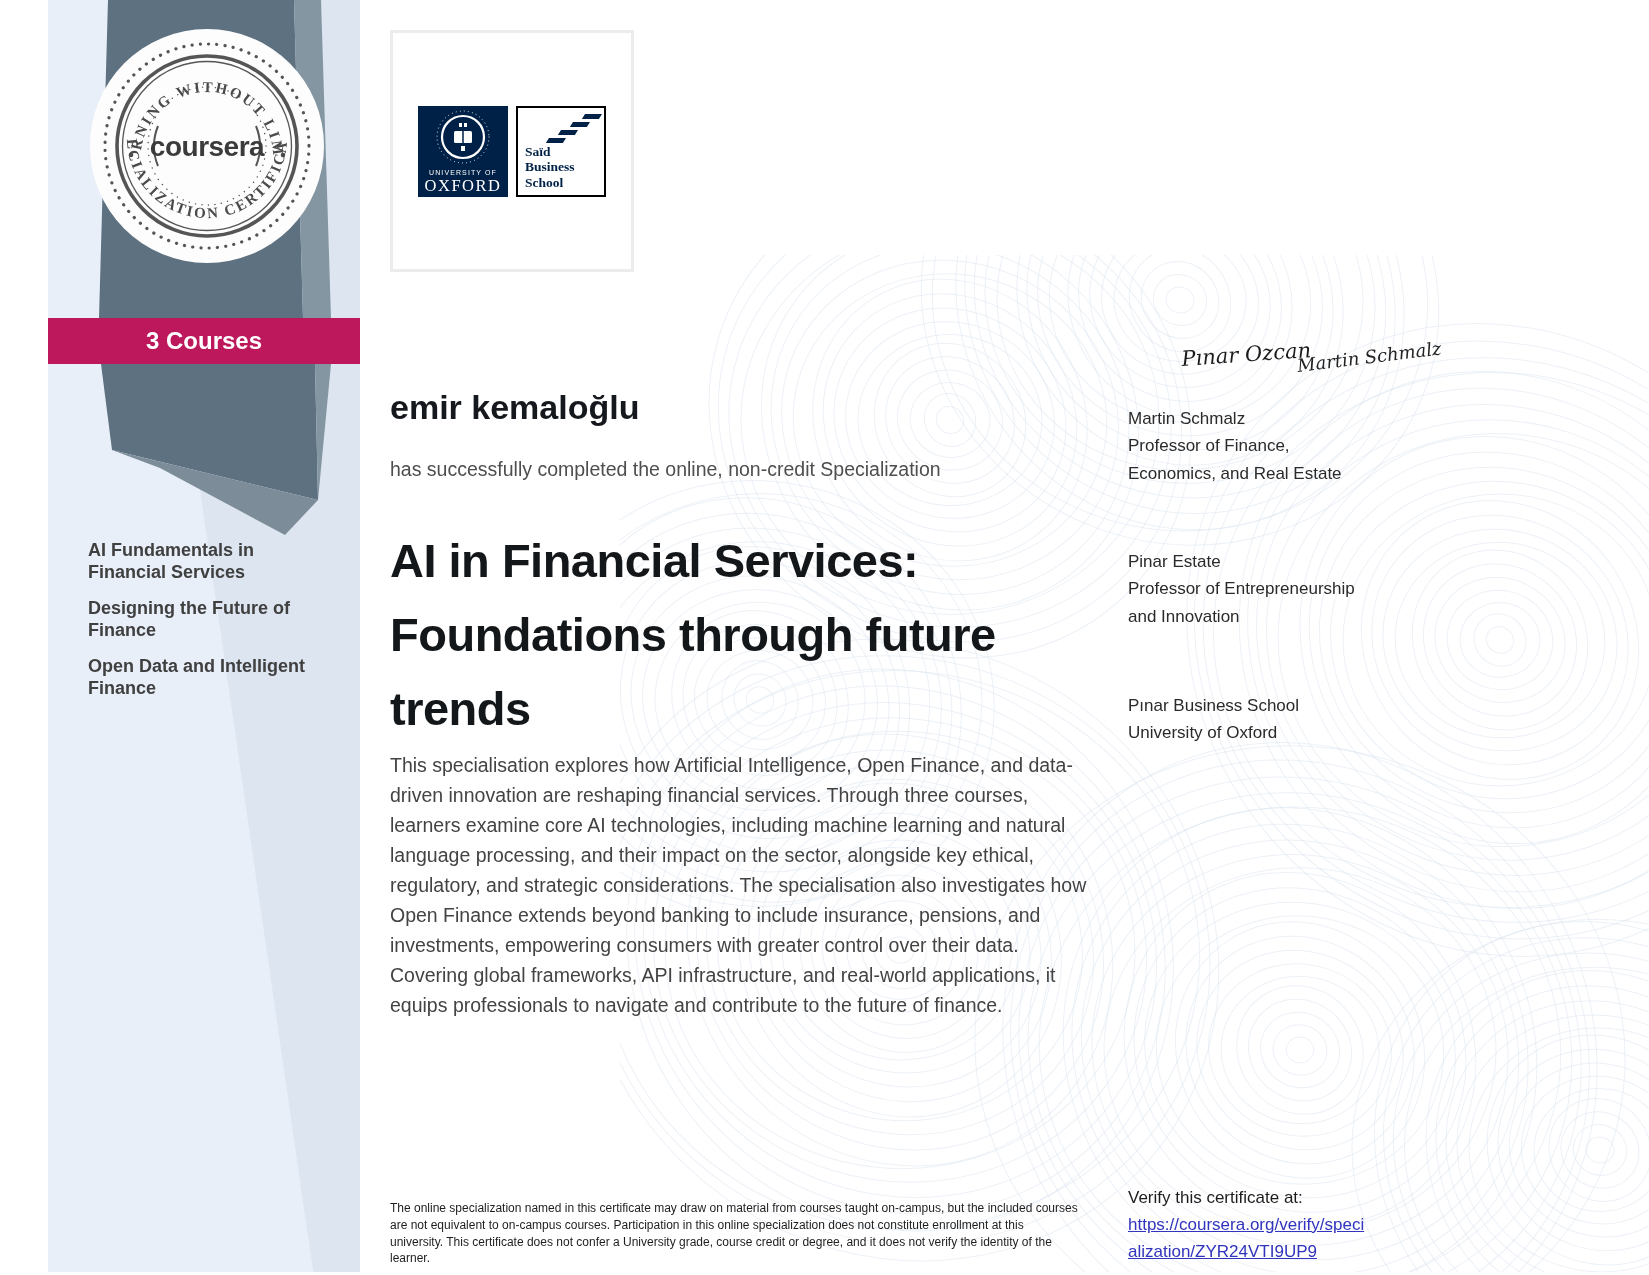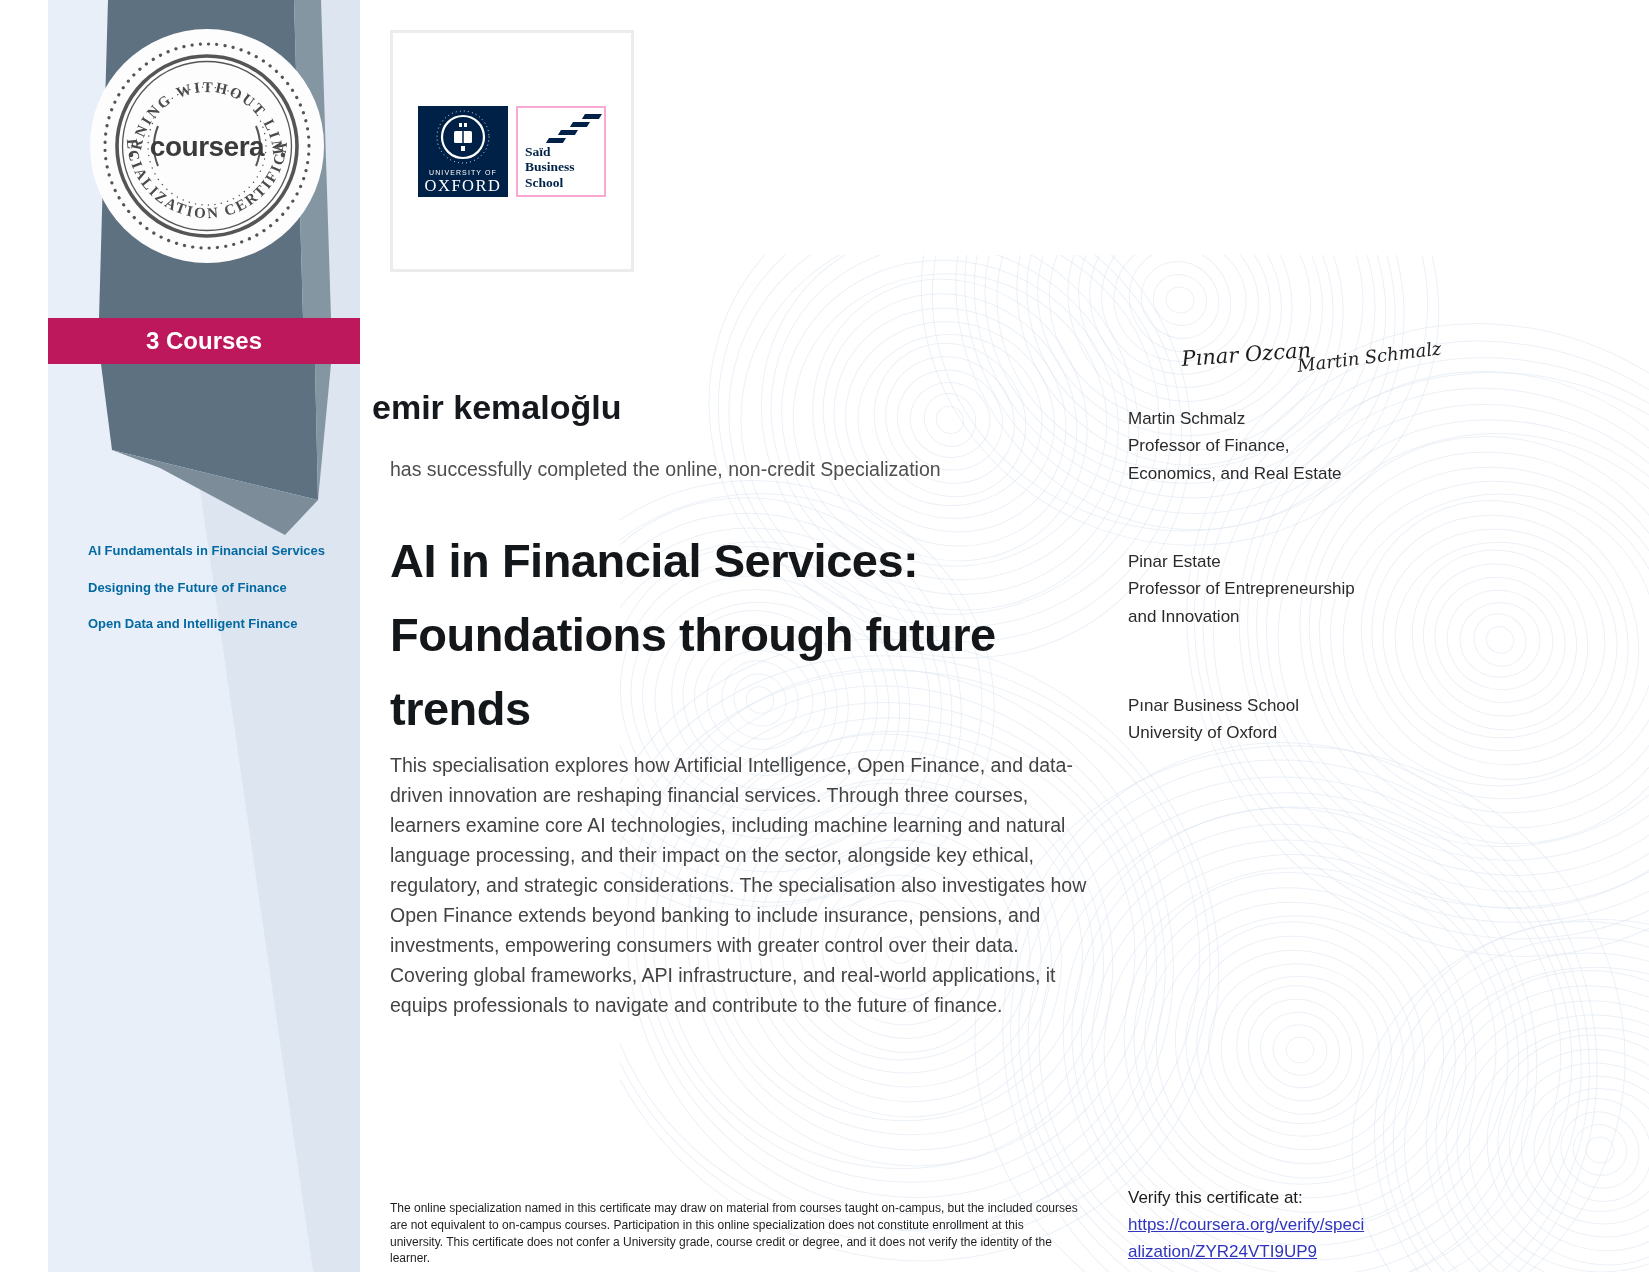--- a/index.html
+++ b/index.html
@@ -11,37 +11,37 @@
 
   
   .sidebar{position:absolute;left:48px;top:0;width:312px;height:1272px;background:#dde5f0;z-index:2;}
   .sidebar-sheen{position:absolute;inset:0;background:#e9eff8;clip-path:polygon(0 0,26% 0,85% 100%,0 100%);}
   .ribbon-svg{position:absolute;left:0;top:0;z-index:3;pointer-events:none;}
   .banner{position:absolute;left:48px;top:318px;width:312px;height:46px;background:#be185d;z-index:4;
           display:flex;align-items:center;justify-content:center;}
   .banner span{color:#ffffff;font-size:24px;font-weight:bold;}
   .seal{position:absolute;left:88px;top:27px;z-index:5;}
   .course-list{position:absolute;left:88px;top:540px;width:245px;z-index:4;}
-  .course-item{font-size:13px;font-weight:bold;line-height:21.5px;color:#0369a1;margin-bottom:15px;}
+  .course-item{font-size:18px;font-weight:bold;line-height:21.5px;color:#404040;margin-bottom:15px;}
 
   
   .logo-box{position:absolute;left:390px;top:30px;width:238px;height:236px;background:#fff;
             border:3px solid #ececec;z-index:3;display:flex;align-items:center;justify-content:center;gap:8px;}
   .oxford-sq{width:90px;height:91px;background:#002147;display:flex;flex-direction:column;align-items:center;justify-content:flex-start;}
-  .said-sq{width:86px;height:87px;background:#fff;border:2px solid #f9a8d4;position:relative;}
+  .said-sq{width:86px;height:87px;background:#fff;border:2px solid #000000;position:relative;}
   .ox-line1{color:#fff;font-size:7px;letter-spacing:1.1px;margin-top:1px;}
   .ox-line2{color:#fff;font-family:"Liberation Serif",serif;font-size:16.5px;letter-spacing:1.5px;margin-top:0px;}
   .said-text{position:absolute;left:7px;top:36px;color:#002147;font-family:"Liberation Serif",serif;
              font-size:13.5px;font-weight:bold;line-height:15.5px;}
 
   
   .main{position:absolute;left:0;top:0;width:1649px;height:1275px;z-index:1;}
   .smudge{position:absolute;left:406px;top:334px;width:140px;height:48px;background:#ffffff;
           filter:blur(4px);opacity:.95;border-radius:8px;z-index:2;}
-  .recipient{position:absolute;left:372px;top:388px;font-size:34px;font-weight:bold;color:#15181c;z-index:3;}
+  .recipient{position:absolute;left:390px;top:388px;font-size:34px;font-weight:bold;color:#15181c;z-index:3;}
   .completion{position:absolute;left:390px;top:458px;font-size:19.5px;color:#4e4e4e;z-index:3;}
   .spec-title{position:absolute;left:390px;top:524px;width:680px;font-size:47px;font-weight:bold;
               line-height:74px;color:#14171a;letter-spacing:-0.5px;z-index:3;}
   .description{position:absolute;left:390px;top:750px;width:700px;font-size:19.5px;line-height:30px;
                color:#434343;z-index:3;}
   .disclaimer{position:absolute;left:390px;top:1168px;width:690px;font-size:12px;line-height:16.8px;
               color:#1e1e1e;z-index:3;margin-top:32px;}
 
   
   .signatures{position:absolute;left:1180px;top:334px;z-index:3;}

